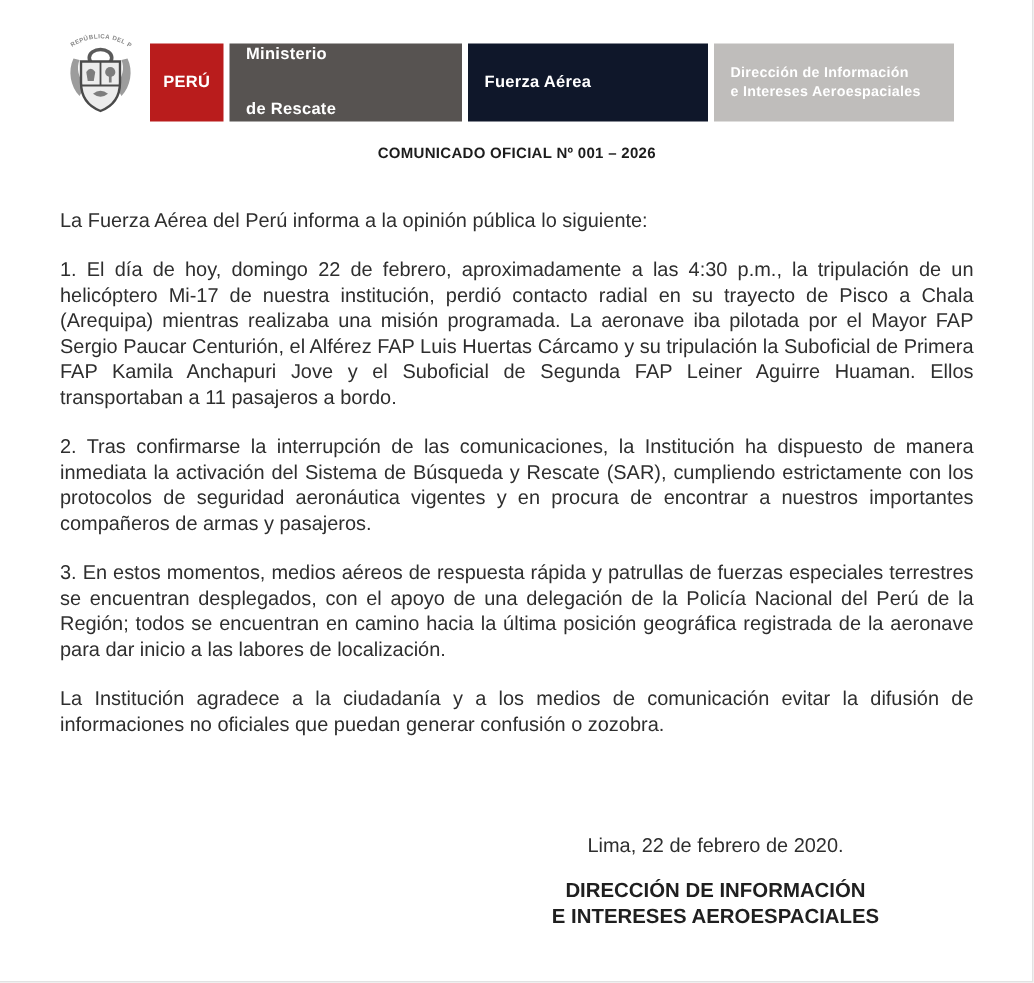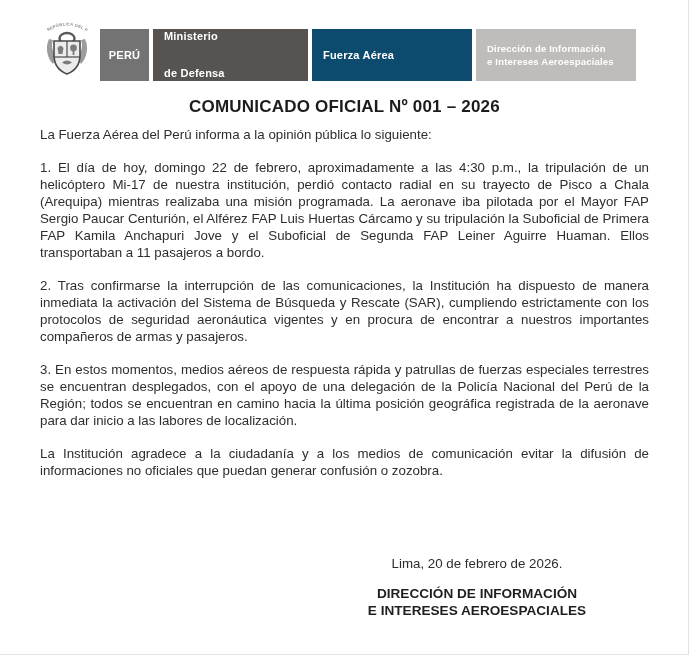--- a/index.html
+++ b/index.html
@@ -28,29 +28,29 @@
   .hblock .bl{display:block;font-size:11px;line-height:15px;letter-spacing:.2px;}
   .hblock-peru{width:49px;align-items:center;padding:0;font-size:12.5px;letter-spacing:.5px;}
   .hblock-mindef{width:155px;justify-content:space-between;}
   .hblock-fap{width:160px;}
   .hblock-dinia{width:160px;}
   .hblock-dinia .bl{font-size:9.5px;line-height:13px;font-weight:bold;}
   
   .title{
     position:absolute;top:97px;left:0;width:100%;
     margin:0;text-align:center;
-    font-size:17px;font-weight:bold;color:#1c1c1c;letter-spacing:.2px;
+    font-size:10px;font-weight:bold;color:#1c1c1c;letter-spacing:.2px;
   }
   
   .docbody{
     position:absolute;top:126px;left:40px;width:609px;
     font-size:13.3px;line-height:17px;color:#2e2e2e;
     text-align:justify;
   }
-  .docbody p{margin:0 0 16px 0;}
+  .docbody p{margin:12px 0 16px 0;}
   .docbody p.intro{text-align:left;}
   
   .footer-right{
     position:absolute;top:556px;right:44px;width:336px;
     text-align:center;color:#2e2e2e;
   }
   .dateline{margin:0;font-size:13.3px;}
   .signature{margin-top:15px;font-weight:bold;font-size:13.6px;line-height:16.5px;color:#1f1f1f;}
 </style>
 </head>
@@ -74,48 +74,48 @@
         <line x1="29" y1="25" x2="29" y2="41" stroke="#4a4a4a" stroke-width="1.2"></line>
         <line x1="16.5" y1="41" x2="41.5" y2="41" stroke="#4a4a4a" stroke-width="1.2"></line>
         <path d="M19.5,32 q3,-4.5 6,0 l-1,6 h-4 Z" fill="#7d7d7d"></path>
         <circle cx="35.5" cy="32" r="3.4" fill="#7d7d7d"></circle>
         <rect x="34.6" y="34" width="1.8" height="5" fill="#7d7d7d"></rect>
         <path d="M24,46.5 q5,-4 10,0 q-5,4 -10,0 Z" fill="#7d7d7d"></path>
       </svg>
     </div>
 
     <div class="hblocks">
-      <div class="hblock hblock-peru" style="background-color: #737373;">
+      <div class="hblock hblock-peru" style="background-color: #b91c1c;">
         <span class="bl">PERÚ</span>
       </div>
       <div class="hblock hblock-mindef" style="background-color: rgb(87, 83, 81);">
         <span class="bl">Ministerio</span>
-        <span class="bl">de Defensa</span>
+        <span class="bl">de Rescate</span>
       </div>
-      <div class="hblock hblock-fap" style="background-color: #0c4a6e;">
+      <div class="hblock hblock-fap" style="background-color: #0f172a;">
         <span class="bl">Fuerza Aérea</span>
       </div>
       <div class="hblock hblock-dinia" style="background-color: rgb(191, 189, 187);">
         <span class="bl">Dirección de Información</span>
         <span class="bl">e Intereses Aeroespaciales</span>
       </div>
     </div>
   </header>
 
   <h1 class="title">COMUNICADO OFICIAL Nº 001 – 2026</h1>
 
   <main class="docbody">
     <p class="intro">La Fuerza Aérea del Perú informa a la opinión pública lo siguiente:</p>
     <p>1. El día de hoy, domingo 22 de febrero, aproximadamente a las 4:30 p.m., la tripulación de un helicóptero Mi-17 de nuestra institución, perdió contacto radial en su trayecto de Pisco a Chala (Arequipa) mientras realizaba una misión programada. La aeronave iba pilotada por el Mayor FAP Sergio Paucar Centurión, el Alférez FAP Luis Huertas Cárcamo y su tripulación la Suboficial de Primera FAP Kamila Anchapuri Jove y el Suboficial de Segunda FAP Leiner Aguirre Huaman. Ellos transportaban a 11 pasajeros a bordo.</p>
     <p>2. Tras confirmarse la interrupción de las comunicaciones, la Institución ha dispuesto de manera inmediata la activación del Sistema de Búsqueda y Rescate (SAR), cumpliendo estrictamente con los protocolos de seguridad aeronáutica vigentes y en procura de encontrar a nuestros importantes compañeros de armas y pasajeros.</p>
     <p>3. En estos momentos, medios aéreos de respuesta rápida y patrullas de fuerzas especiales terrestres se encuentran desplegados, con el apoyo de una delegación de la Policía Nacional del Perú de la Región; todos se encuentran en camino hacia la última posición geográfica registrada de la aeronave para dar inicio a las labores de localización.</p>
     <p>La Institución agradece a la ciudadanía y a los medios de comunicación evitar la difusión de informaciones no oficiales que puedan generar confusión o zozobra.</p>
   </main>
 
   <footer class="footer-right">
-    <p class="dateline">Lima, 20 de febrero de 2026.</p>
+    <p class="dateline">Lima, 22 de febrero de 2020.</p>
     <div class="signature">
       <div>DIRECCIÓN DE INFORMACIÓN</div>
       <div>E INTERESES AEROESPACIALES</div>
     </div>
   </footer>
 
 </div>
 
 </body></html>

